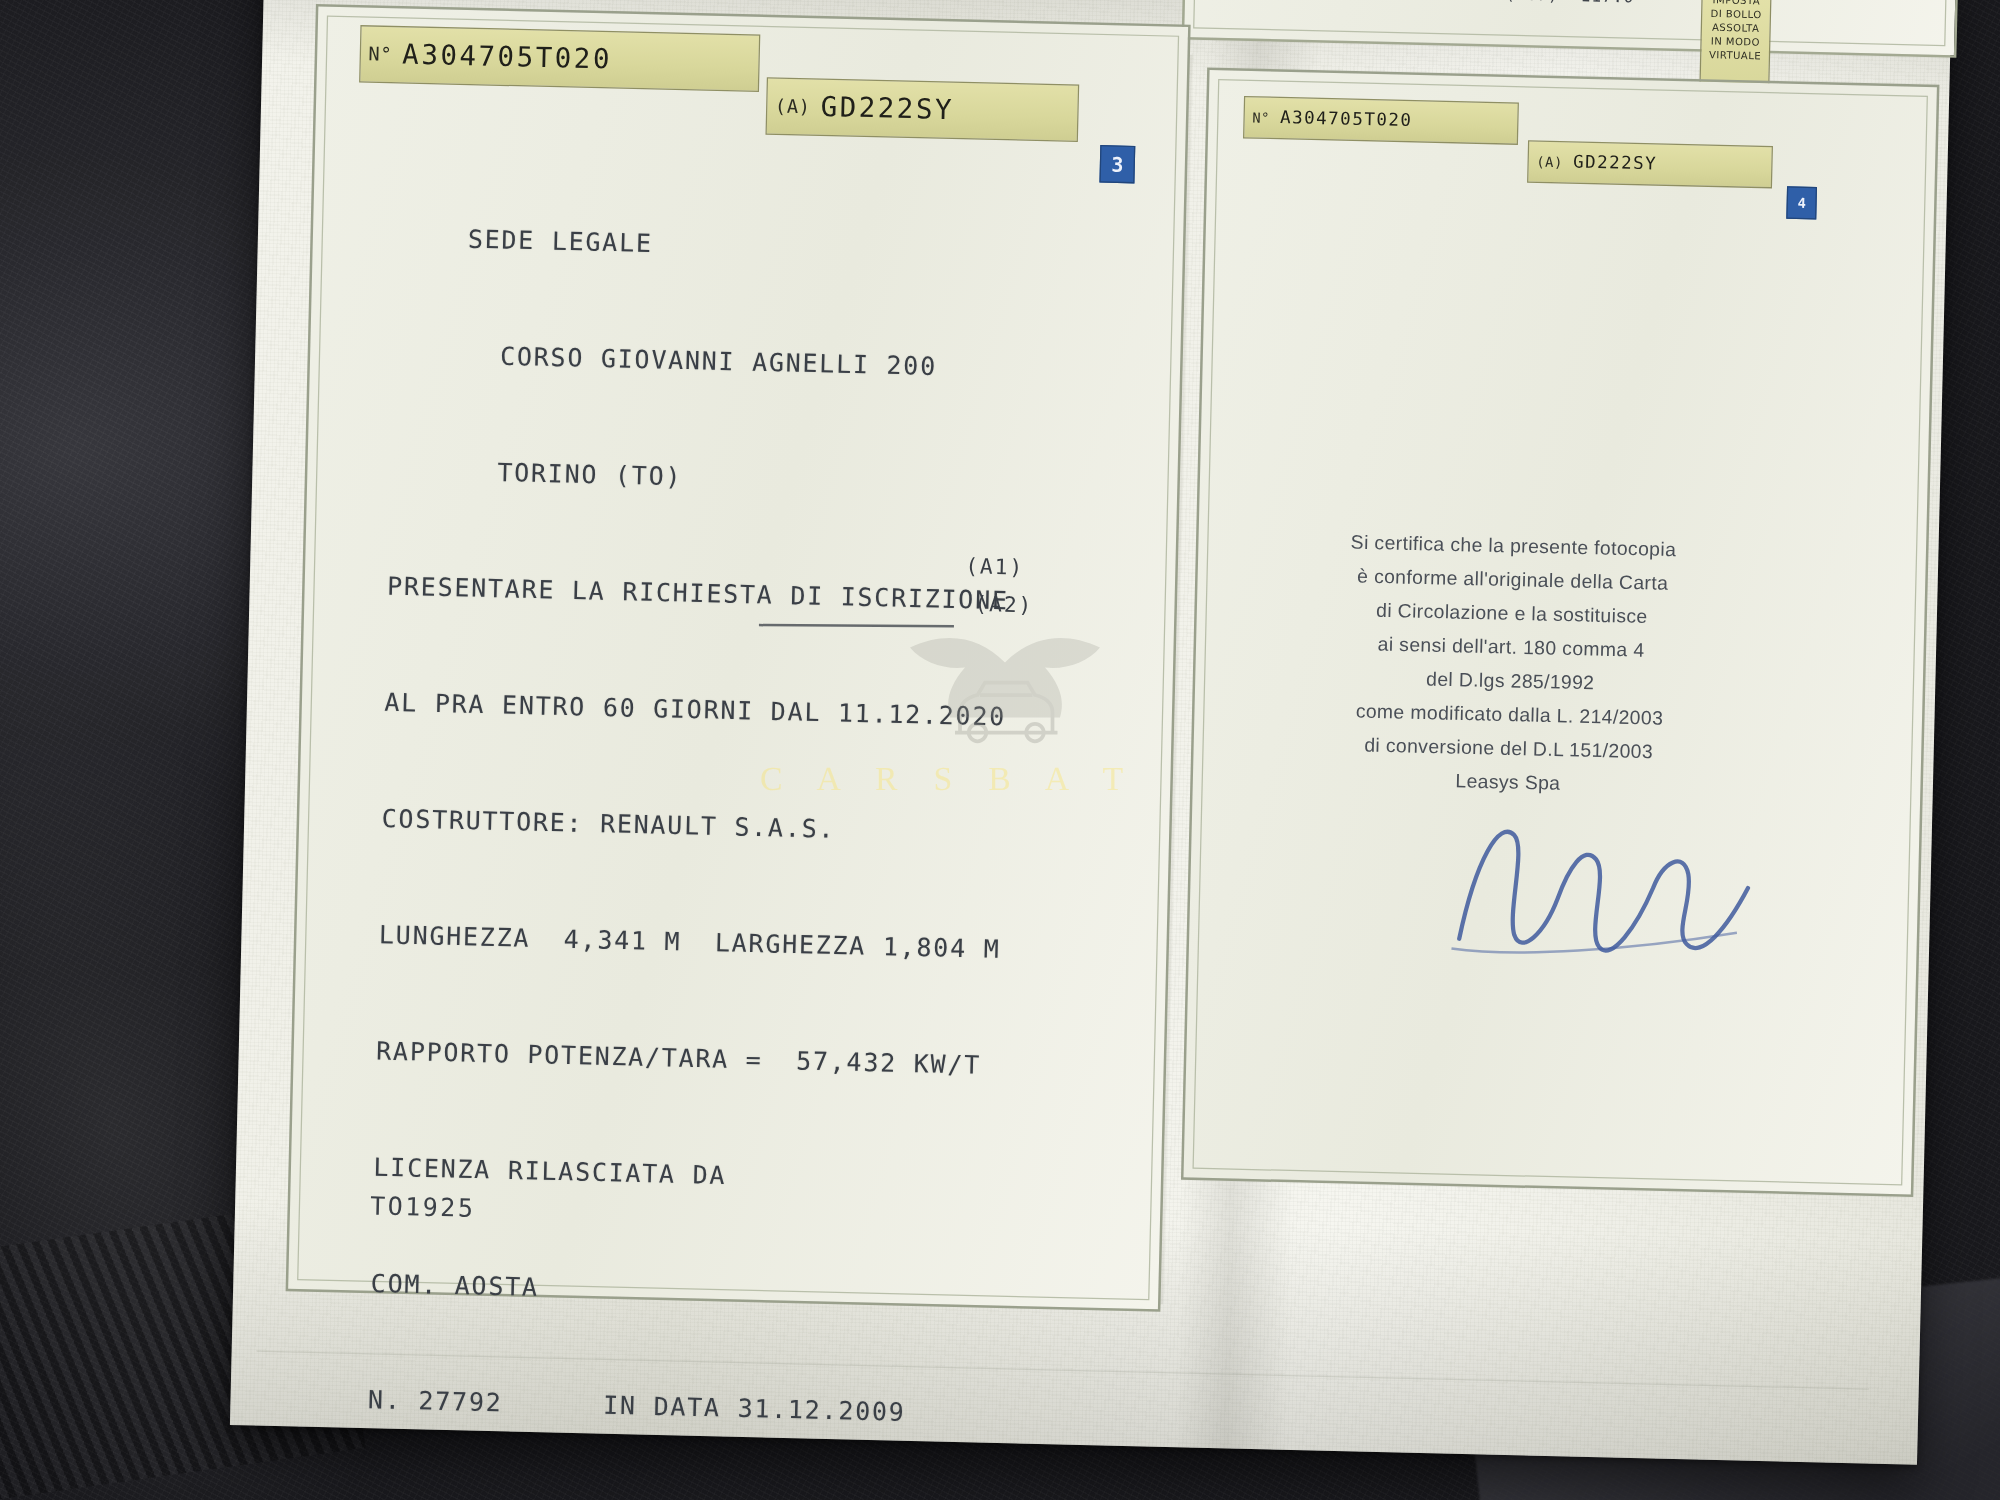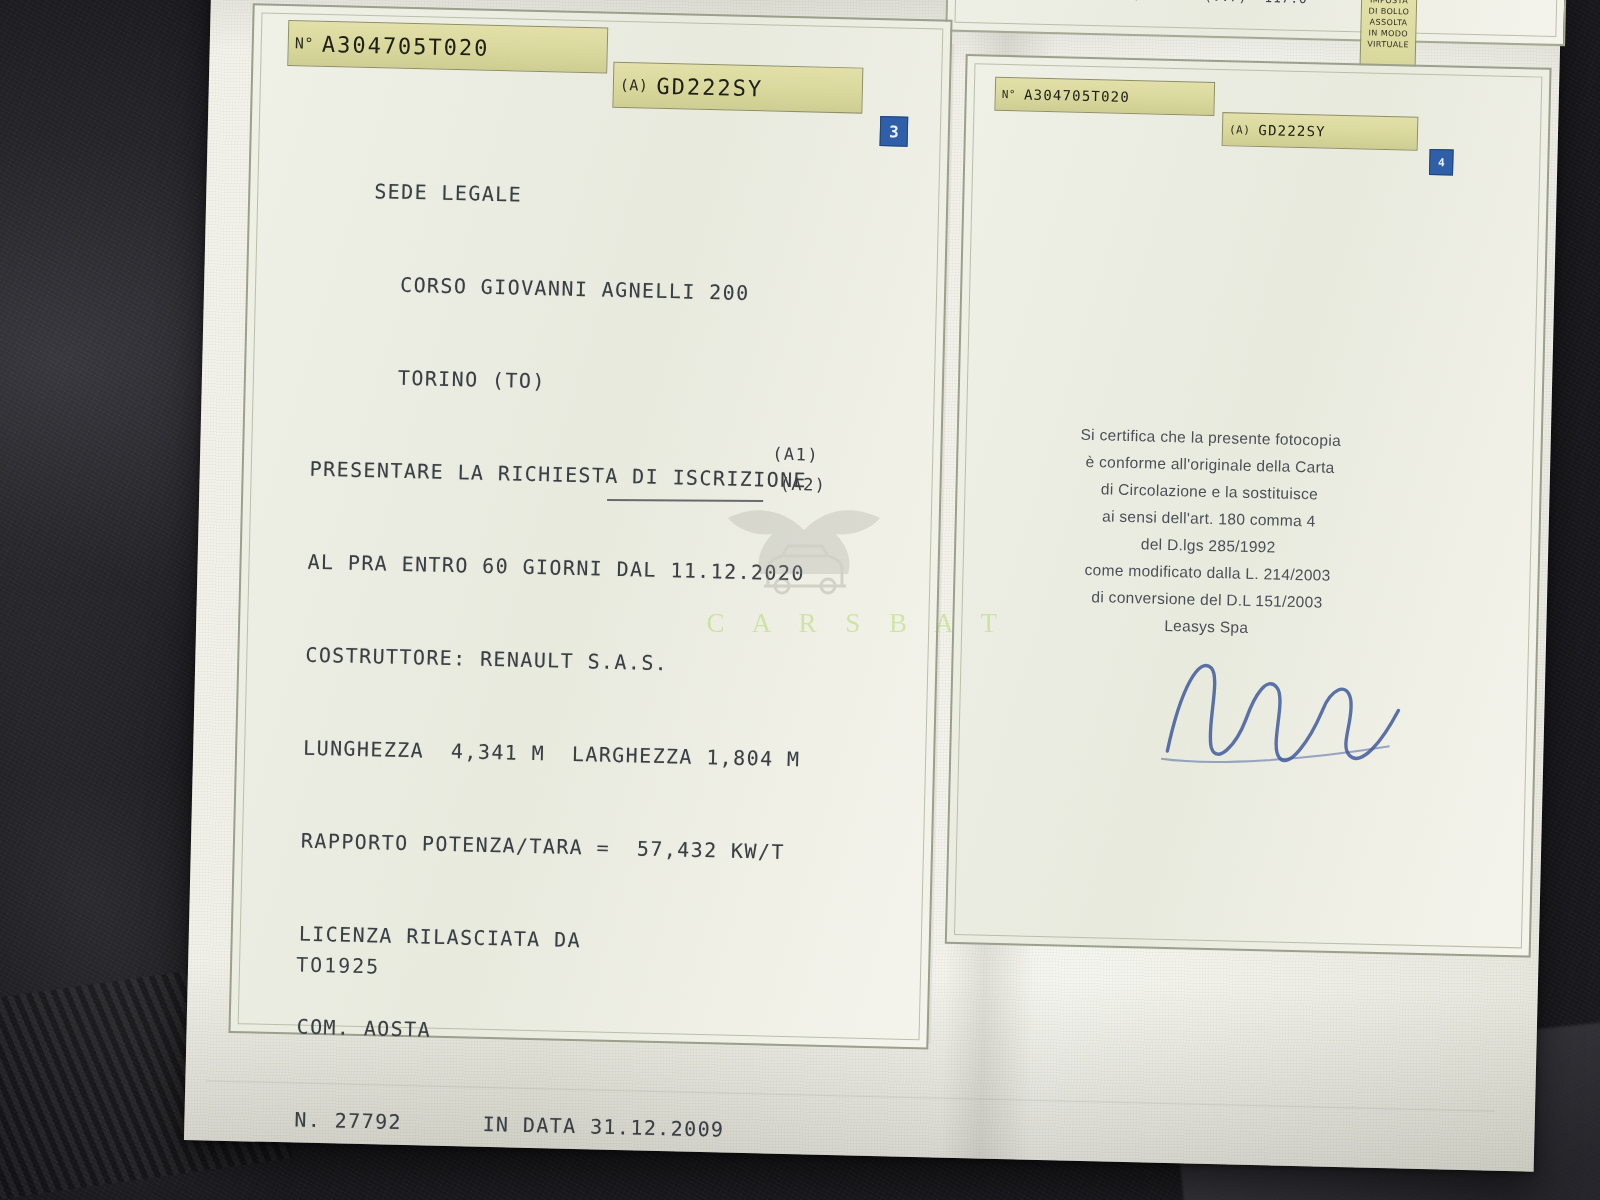--- a/index.html
+++ b/index.html
@@ -235,25 +235,25 @@
     top: 500px;
     width: 400px;
     height: 170px;
     opacity: .30;
     pointer-events: none;
   }
   #watermark .wm-text {
     position: absolute;
     left: 0; right: 0;
     top: 108px;
-    text-align: right;
+    text-align: left;
     font-family: "Liberation Serif", serif;
     font-size: 27px;
     letter-spacing: 11px;
-    color: #84cc16;
+    color: #fde047;
   }
   .hairline {
     position: absolute;
     background: rgba(120,125,110,.35);
   }
 </style>
 </head>
 <body>
 
 <div id="stage">

